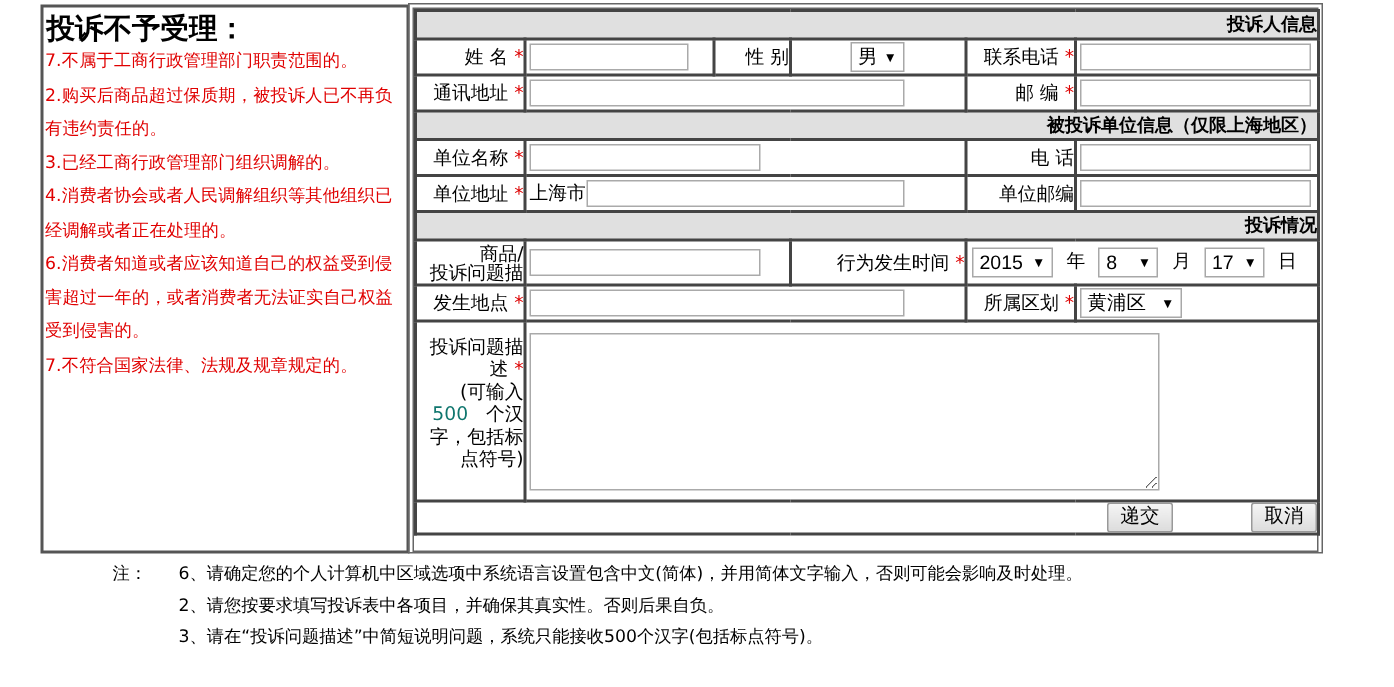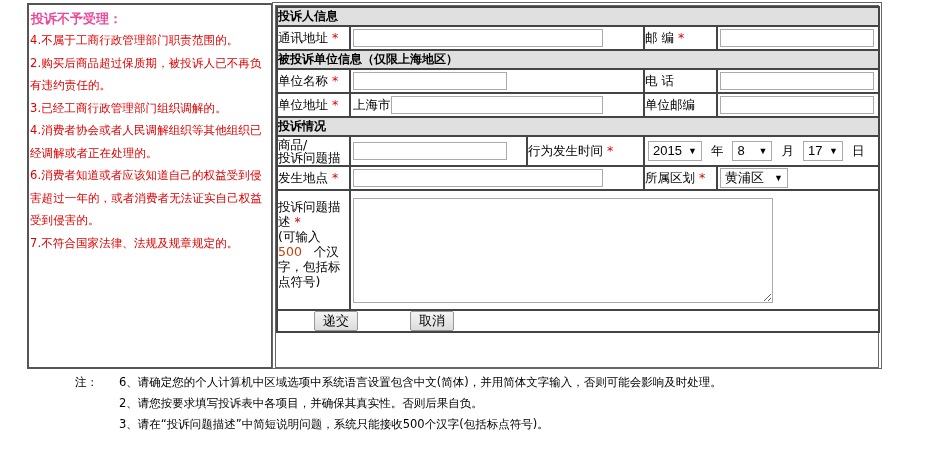--- a/index.html
+++ b/index.html
@@ -1,33 +1,33 @@
 <!DOCTYPE html>
 <html><head>
 <meta charset="utf-8">
 <style>
   html, body { margin:0; padding:0; background:#ffffff; }
   body { width:929px; height:458px; position:relative; overflow:hidden;
          font-family: "DejaVu Sans", "Liberation Sans", sans-serif; font-size:12px; color:#000; }
 
   .left-panel { position:absolute; left:27px; top:3px; width:242px; height:362px;
                 border:2px solid #555; background:#fff; }
-  .left-panel .ttl { color:#ec4899; font-weight:bold; font-size:13px; margin:4px 0 0 2px; height:20px; line-height:20px; }
+  .left-panel .ttl { color:#000000; font-weight:bold; font-size:19px; margin:4px 0 0 2px; height:20px; line-height:20px; }
   .left-panel .item { color:#e00000; font-size:11.5px; line-height:22.5px; padding-left:1px; letter-spacing:0.1px; }
 
   .main { position:absolute; left:272px; top:2px; width:608px; height:365px;
           border:1px solid #666; }
   .main-inner { position:absolute; left:2px; top:2px; width:602px; height:361px; border:1px solid #666; }
 
   table.form { border-collapse:collapse; width:602px; table-layout:fixed; }
-  table.form td { border:2px solid #444; padding:0; height:22px; text-align:left; vertical-align:middle; font-size:12.5px; }
+  table.form td { border:2px solid #444; padding:0; height:22px; text-align:right; vertical-align:middle; font-size:12.5px; }
   table.form td.hdr { background:#e0e0e0; font-weight:bold; height:16px; font-size:12px; }
   table.form td.left { text-align:left; padding-left:2px;margin-left:16px; }
   .star { color:#d00; margin-left:4px; }
-  .red { color:#c2410c; }
+  .red { color:#0f766e; }
 
   input.txt { height:18px; border:1px solid #aaa; box-sizing:border-box; padding:0 2px; font-size:12px;
               vertical-align:middle; background:#fff; }
   .sel { display:inline-block; height:20px; border:1px solid #a8a8a8; box-sizing:border-box; background:#fff;
          font-size:13px; line-height:18px; padding:0 4px; vertical-align:middle; text-align:left; position:relative; font-family:"Liberation Sans", sans-serif; }
   .sel .arr { position:absolute; right:4px; top:0; font-size:9px; }
   textarea.ta { width:420px; height:105px; border:1px solid #aaa; resize:both; box-sizing:border-box; margin:2px 0 2px 2px; display:block; }
   .btn { display:inline-block; height:20px; padding:0 8px; border:1px solid #999; border-radius:2px;
          background:linear-gradient(#f5f5f5,#dcdcdc); font-size:13px; line-height:18px; box-sizing:border-box; vertical-align:middle; }
 
@@ -35,21 +35,21 @@
   .notes .row { height:21px; line-height:21px; white-space:nowrap; }
   .notes .lbl { display:inline-block; width:44px; }
   .notes .ind { display:inline-block; width:44px; }
   .notes .req { color:#d00; position:absolute; left:282px; top:62px; white-space:nowrap; }
 </style>
 </head>
 <body>
 
 <div class="left-panel">
   <div class="ttl">投诉不予受理：</div>
-  <div class="item">4.不属于工商行政管理部门职责范围的。</div>
+  <div class="item">7.不属于工商行政管理部门职责范围的。</div>
   <div class="item">2.购买后商品超过保质期，被投诉人已不再负有违约责任的。</div>
   <div class="item">3.已经工商行政管理部门组织调解的。</div>
   <div class="item">4.消费者协会或者人民调解组织等其他组织已经调解或者正在处理的。</div>
   <div class="item">6.消费者知道或者应该知道自己的权益受到侵害超过一年的，或者消费者无法证实自己权益受到侵害的。</div>
   <div class="item">7.不符合国家法律、法规及规章规定的。</div>
 </div>
 
 <div class="main">
  <div class="main-inner">
   <table class="form">
@@ -59,20 +59,30 @@
           <col style="width:51px">
           <col style="width:117px">
           <col style="width:73px">
           <col style="width:162px">
     </colgroup>
 
     <tbody>
           <tr>
             <td colspan="6" class="hdr">投诉人信息</td>
           </tr>
+    <tr>
+      <td><span>姓 名</span><span class="star">*</span></td>
+      <td class="left"><input class="txt" style="width: 106px;" value=""></td>
+      <td colspan="1" style="width:51px">性 别</td>
+      <td style="text-align:right;padding-right:40px">
+        <span class="sel" style="width:36px"><span>男</span><span class="arr">▼</span></span>
+      </td>
+      <td><span>联系电话</span><span class="star">*</span></td>
+      <td class="left"><input class="txt" style="width: 154px;" value=""></td>
+    </tr>
     <tr>
       <td><span>通讯地址</span><span class="star">*</span></td>
       <td colspan="3" class="left"><input class="txt" style="width: 250px;" value=""></td>
       <td><span>邮 编</span><span class="star">*</span></td>
       <td class="left"><input class="txt" style="width: 154px;" value=""></td>
     </tr>
 
     <tr>
             <td colspan="6" class="hdr">被投诉单位信息（仅限上海地区）</td>
           </tr>

